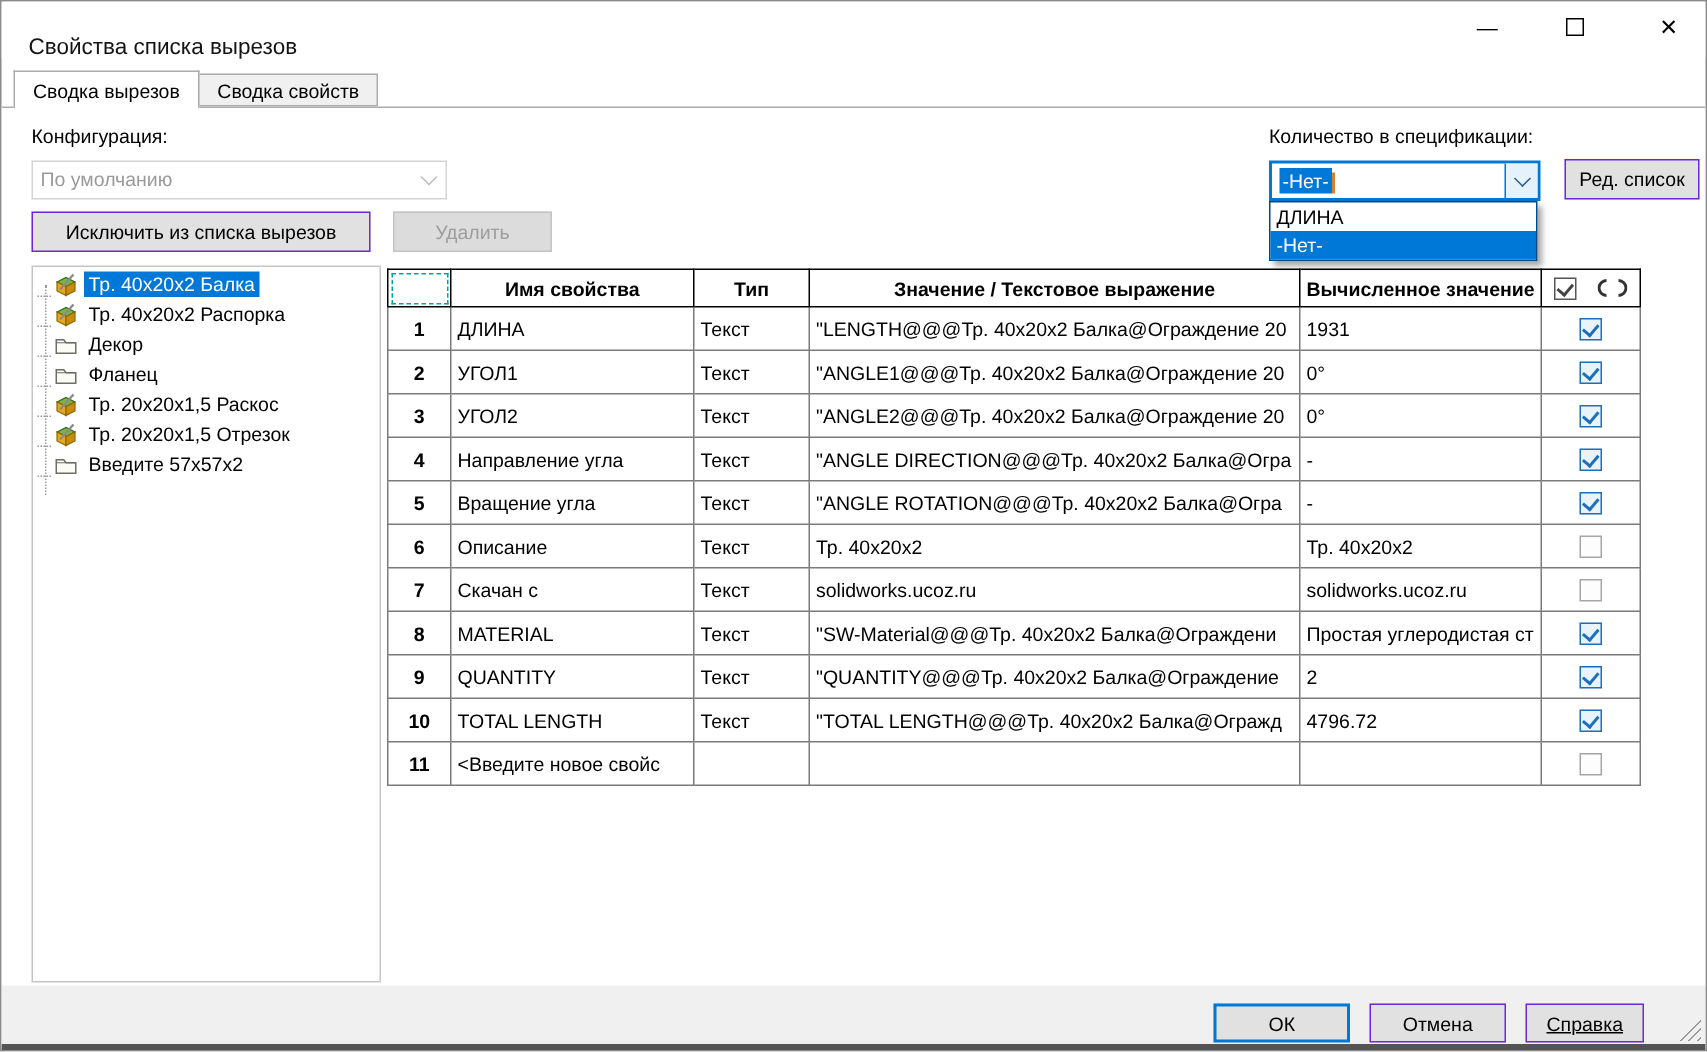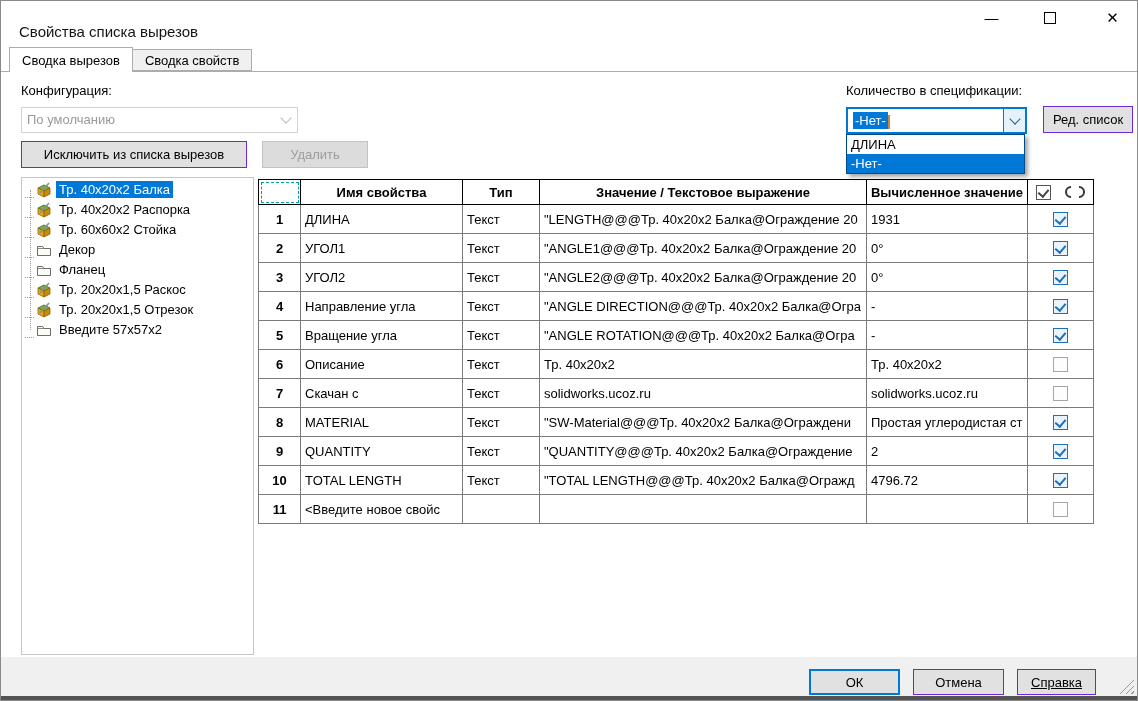--- a/index.html
+++ b/index.html
@@ -146,30 +146,20 @@
       </div>
       <div class="tree-item">
         <span class="twig"></span>
         <span class="tree-icon"><svg width="16" height="16" viewBox="0 0 16 16">
             <polygon points="2,6 8,3 14,6 8,9" fill="#7cb342" stroke="#33691e" stroke-width="0.8"></polygon>
             <polygon points="2,6 8,9 8,15 2,12" fill="#e6a817" stroke="#8d6508" stroke-width="0.8"></polygon>
             <polygon points="14,6 8,9 8,15 14,12" fill="#c98c0a" stroke="#8d6508" stroke-width="0.8"></polygon>
             <line x1="13" y1="1" x2="4" y2="11" stroke="#8c8c8c" stroke-width="1.6"></line>
           </svg></span>
         <span class="tree-label">Тр. 40x20x2 Распорка</span>
-      </div>
-      <div class="tree-item">
-        <span class="twig"></span>
-        <span class="tree-icon"><svg width="16" height="16" viewBox="0 0 16 16">
-            <polygon points="2,6 8,3 14,6 8,9" fill="#7cb342" stroke="#33691e" stroke-width="0.8"></polygon>
-            <polygon points="2,6 8,9 8,15 2,12" fill="#e6a817" stroke="#8d6508" stroke-width="0.8"></polygon>
-            <polygon points="14,6 8,9 8,15 14,12" fill="#c98c0a" stroke="#8d6508" stroke-width="0.8"></polygon>
-            <line x1="13" y1="1" x2="4" y2="11" stroke="#8c8c8c" stroke-width="1.6"></line>
-          </svg></span>
-        <span class="tree-label">Тр. 60x60x2 Стойка</span>
       </div>
       <div class="tree-item">
         <span class="twig"></span>
         <span class="tree-icon"><svg width="16" height="16" viewBox="0 0 16 16">
             <path d="M1.5 4.5 h5 l1.5 2 h6.5 v7 h-13 z" fill="#fcfcf7" stroke="#6e6e64" stroke-width="1"></path>
             <path d="M1.5 6.5 h13" stroke="#6e6e64" stroke-width="0.8" fill="none"></path>
           </svg></span>
         <span class="tree-label">Декор</span>
       </div>
       <div class="tree-item">

